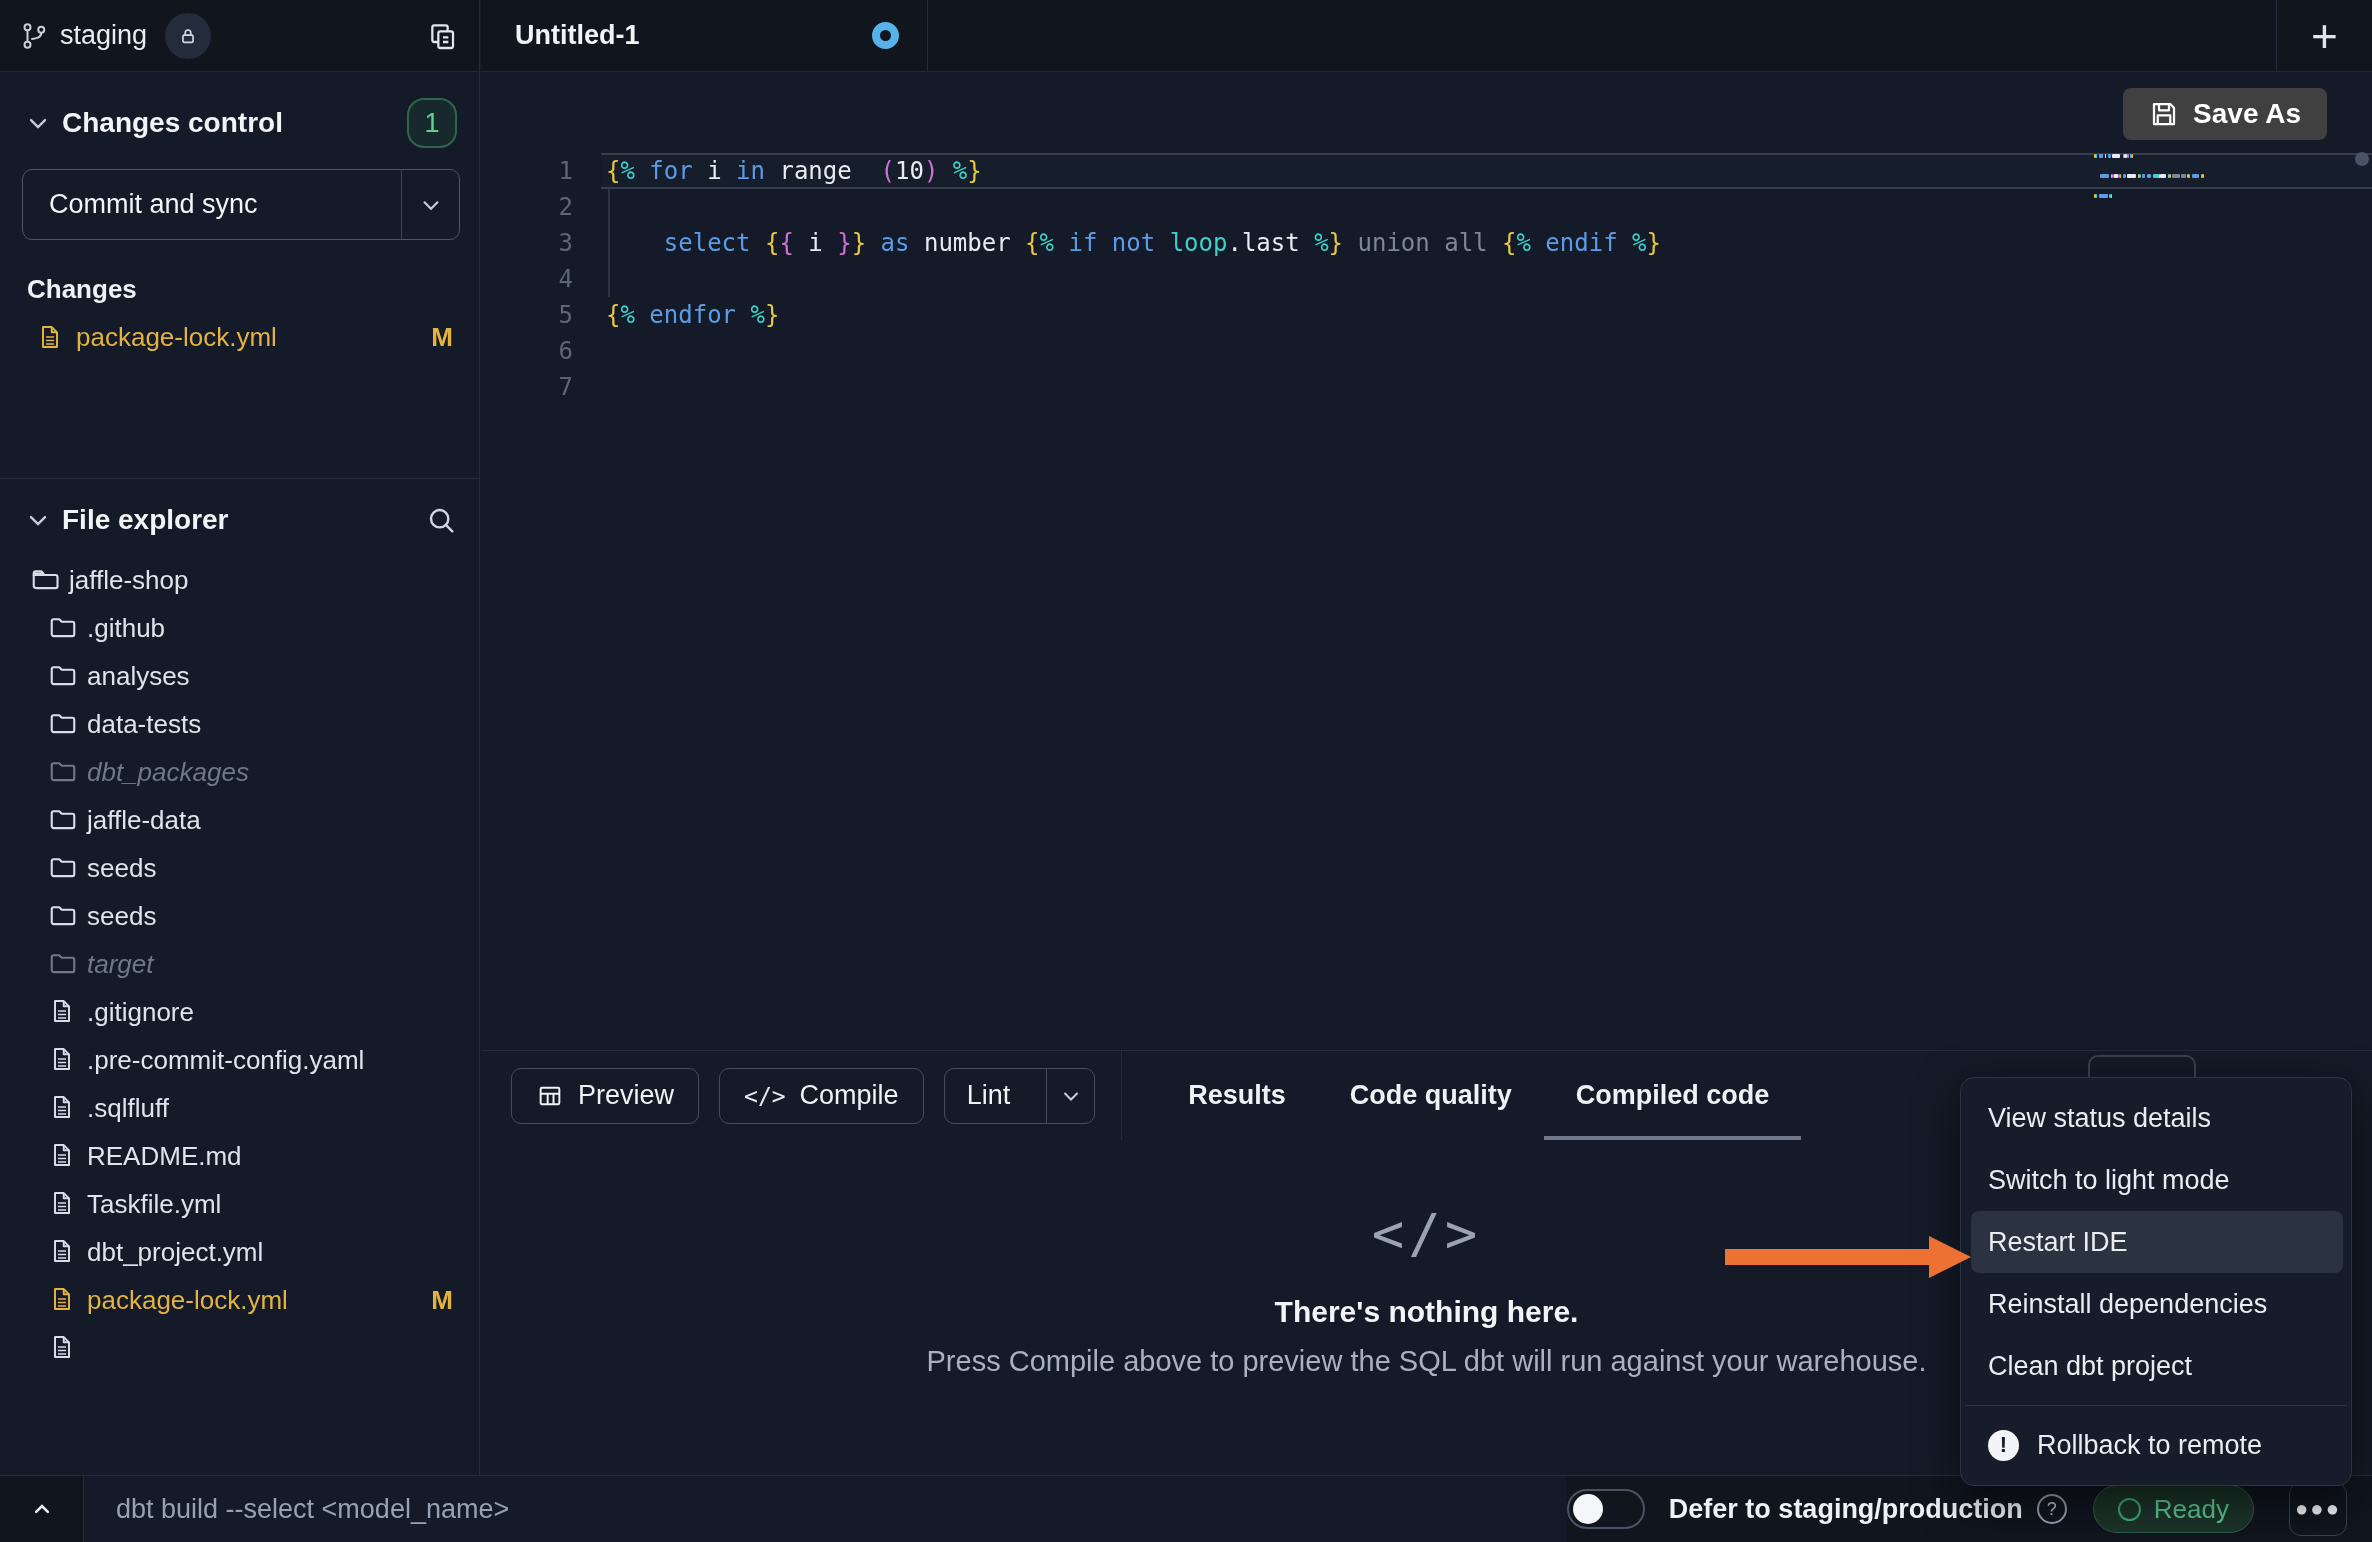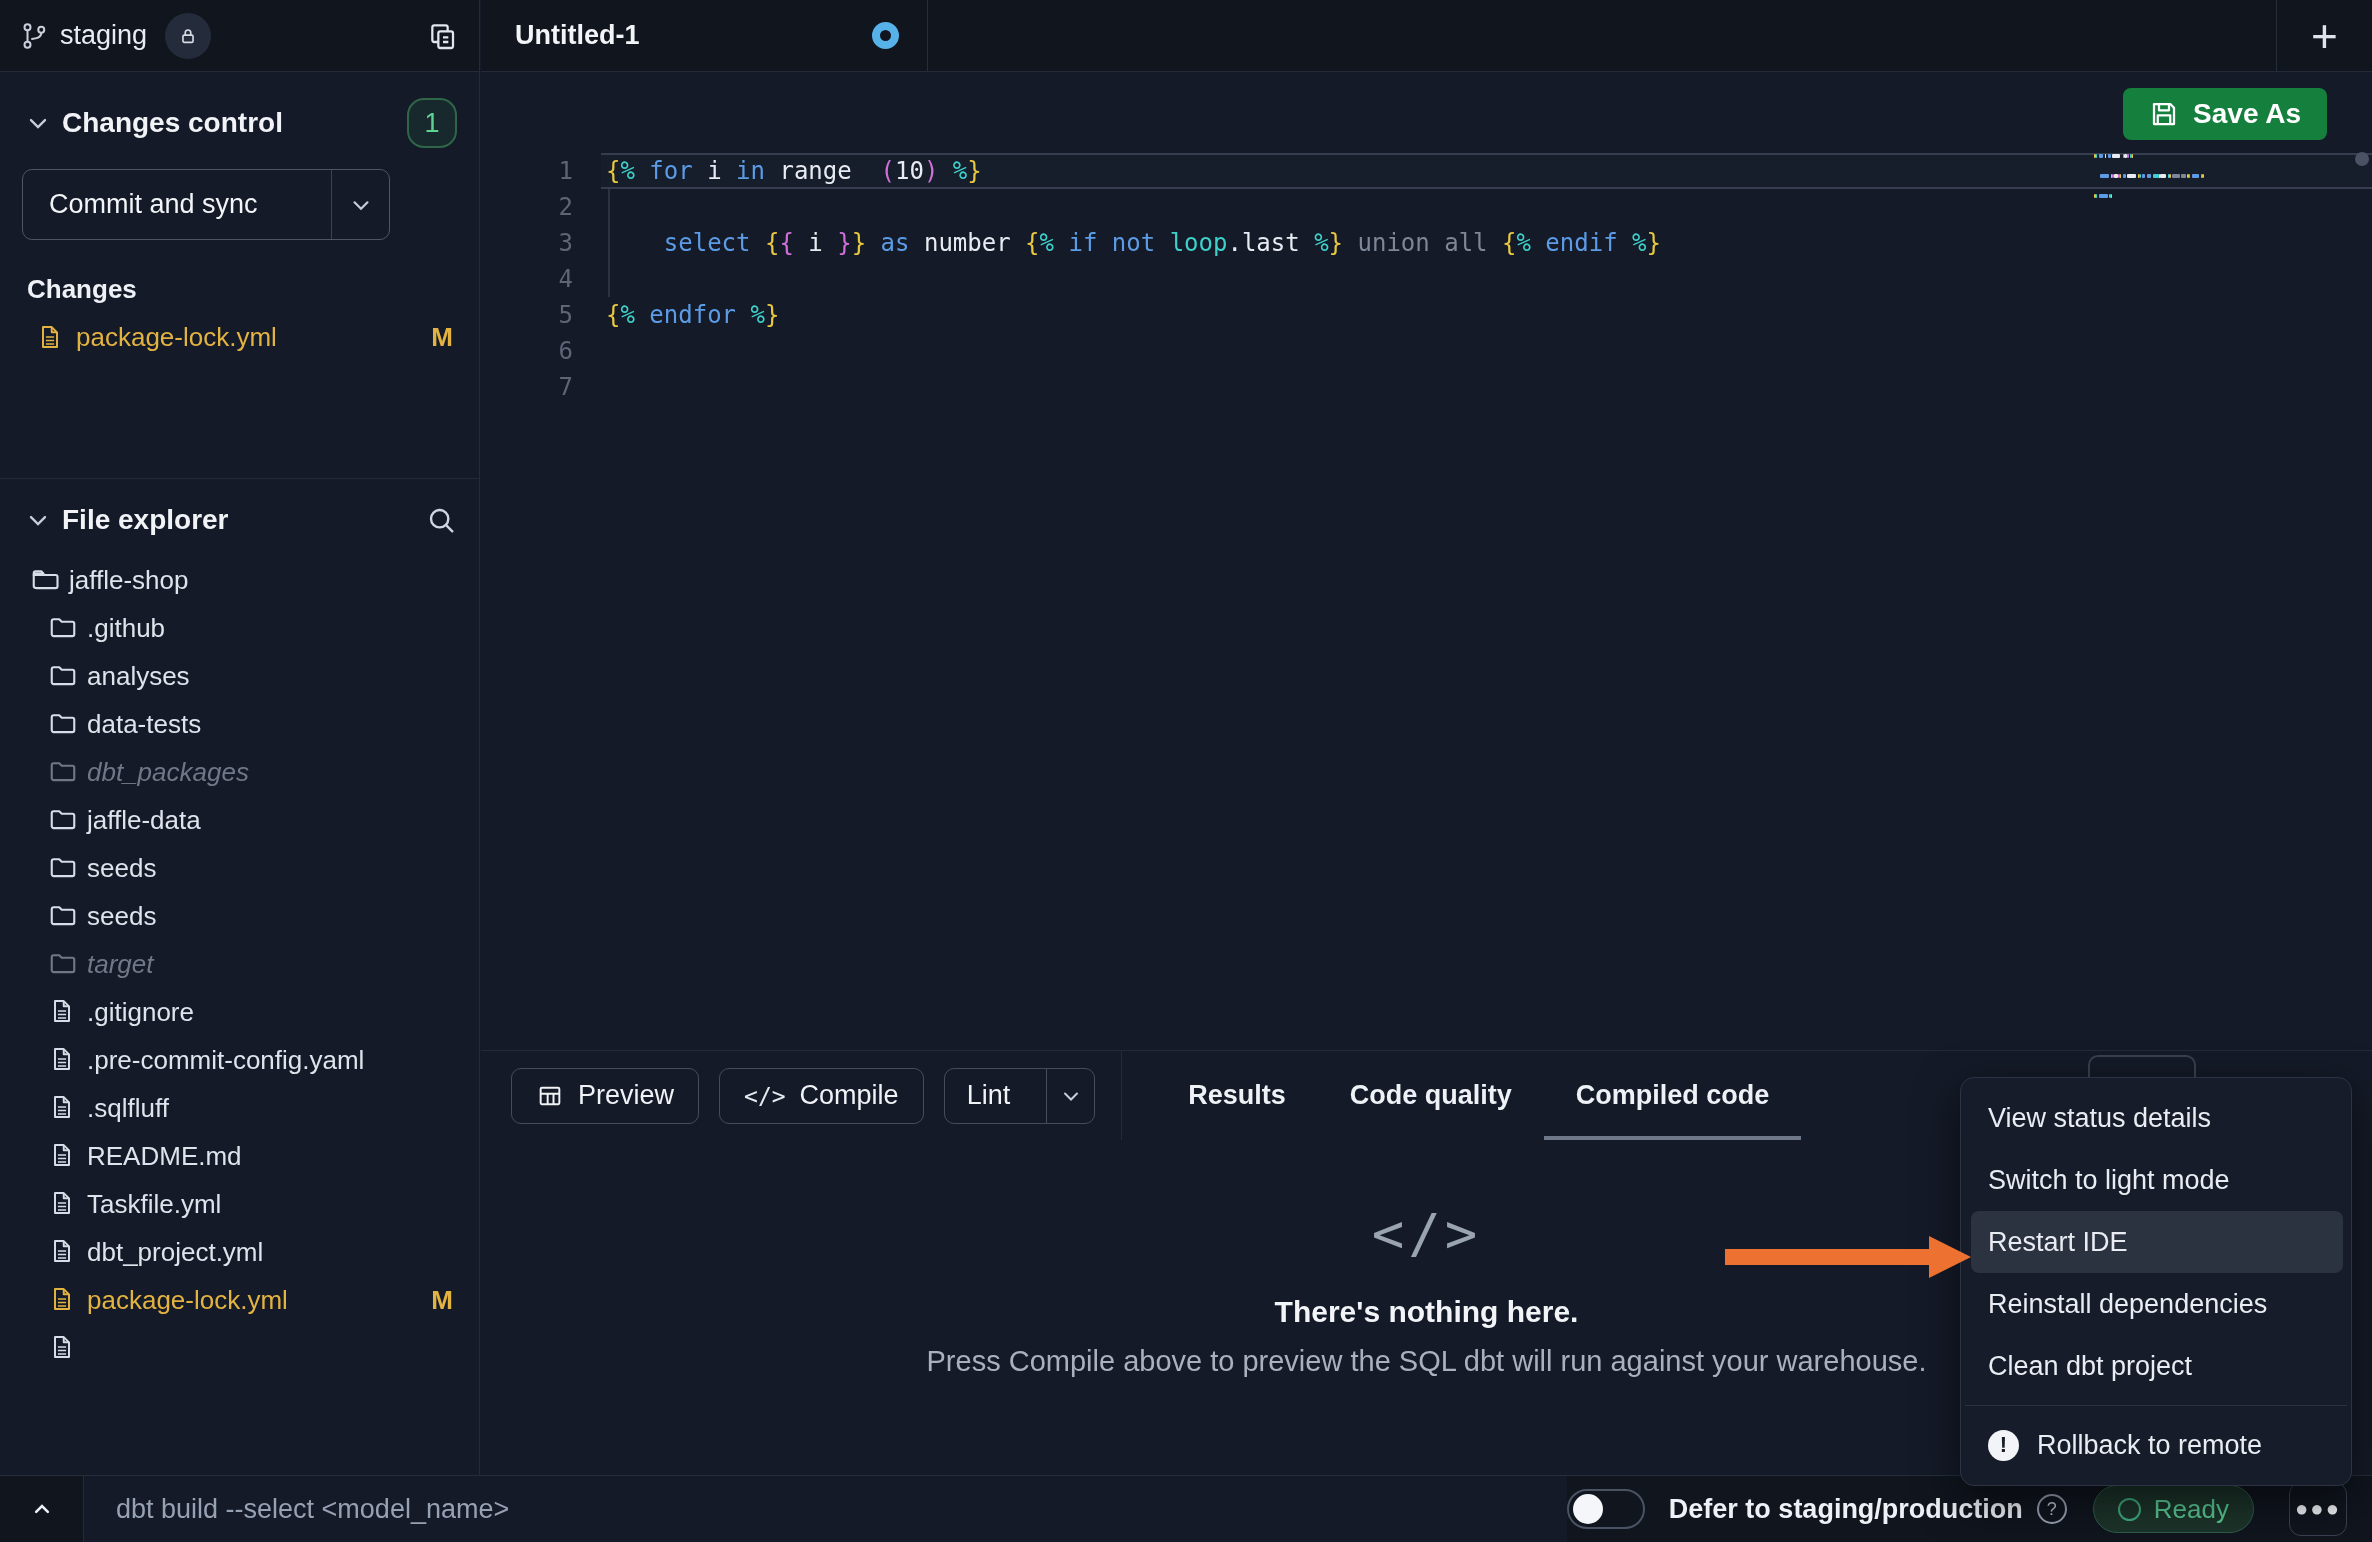--- a/index.html
+++ b/index.html
@@ -23,21 +23,21 @@
     display:flex; align-items:center; justify-content:center; margin-left:8px; color:#d6dbe4; }
   .copy-btn { margin-left:auto; color:#e2e6ed; cursor:pointer; }
 
   .vc-section { padding-top:26px; }
   .sec-header { display:flex; align-items:center; padding:0 22px 0 24px; height:50px; position:relative; }
   .chev { color:#c7cdd9; width:28px; height:28px; }
   .sec-title { font-size:28px; font-weight:bold; color:#f1f3f7; margin-left:10px; }
   .vc-badge { margin-left:auto; width:50px; height:50px; border-radius:17px;
     border:2px solid #2f6648; background:rgba(54,160,98,.12); color:#5fd392;
     font-size:27px; display:flex; align-items:center; justify-content:center; }
-  .commit-btn { margin:21px 20px 0 22px; height:71px; width:368px;
+  .commit-btn { margin:21px 20px 0 22px; height:71px; width:438px;
     border:1.5px solid #4d5566; border-radius:10px; background:transparent;
     display:flex; align-items:center; cursor:pointer; }
   .commit-label { font-size:27px; color:#f2f4f7; padding-left:26px; flex:1; }
   .commit-chev { width:58px; height:100%; border-left:1px solid #3c4454;
     display:flex; align-items:center; justify-content:center; color:#c7cdd9; }
   .changes-label { margin:34px 0 0 27px; font-size:26px; font-weight:bold; color:#eef1f6; }
   .changed-row { margin-top:10px; height:44px; display:flex; align-items:center;
     padding-left:36px; color:#e3b341; cursor:pointer; }
   .changed-row .f-icon { width:28px; height:28px; color:#e3b341; }
   .changed-row .f-name { font-size:26px; margin-left:12px; }
@@ -68,21 +68,21 @@
     border-right:1px solid #262e3d; cursor:pointer; }
   .tab-title { font-size:27px; font-weight:bold; color:#f2f4f8; }
   .unsaved-dot { margin-left:auto; width:27px; height:27px; border-radius:50%;
     border:8px solid #58b2ea; background:transparent; }
   .tab-plus { margin-left:auto; width:96px; border-left:1px solid #262e3d;
     display:flex; align-items:center; justify-content:center;
     font-size:46px; font-weight:200; color:#dfe3ea; cursor:pointer; }
 
   .editor { flex:1 1 auto; position:relative; background:#141a27; overflow:hidden; }
   .saveas-btn { position:absolute; top:16px; right:45px; height:52px; z-index:5;
-    background:#15803d; border-radius:8px; display:flex; align-items:center;
+    background:#404040; border-radius:8px; display:flex; align-items:center;
     padding:0 26px; gap:14px; color:#ffffff; cursor:pointer; }
   .saveas-label { font-size:28px; font-weight:600; }
 
   #code-lines { position:absolute; left:0; right:0; top:81px; }
   .code-row { display:flex; height:36px; align-items:stretch;
     font-family:"DejaVu Sans Mono", monospace; font-size:24px; }
   .ln { flex:0 0 120px; text-align:right; padding-right:28px; color:#5d6677; line-height:36px; }
   .lt { flex:1; padding-left:5px; line-height:36px; white-space:pre; }
   .code-row.current .lt { background:#161d2b;
     box-shadow: inset 0 2px 0 #363d4e, inset 0 -2px 0 #363d4e; }

